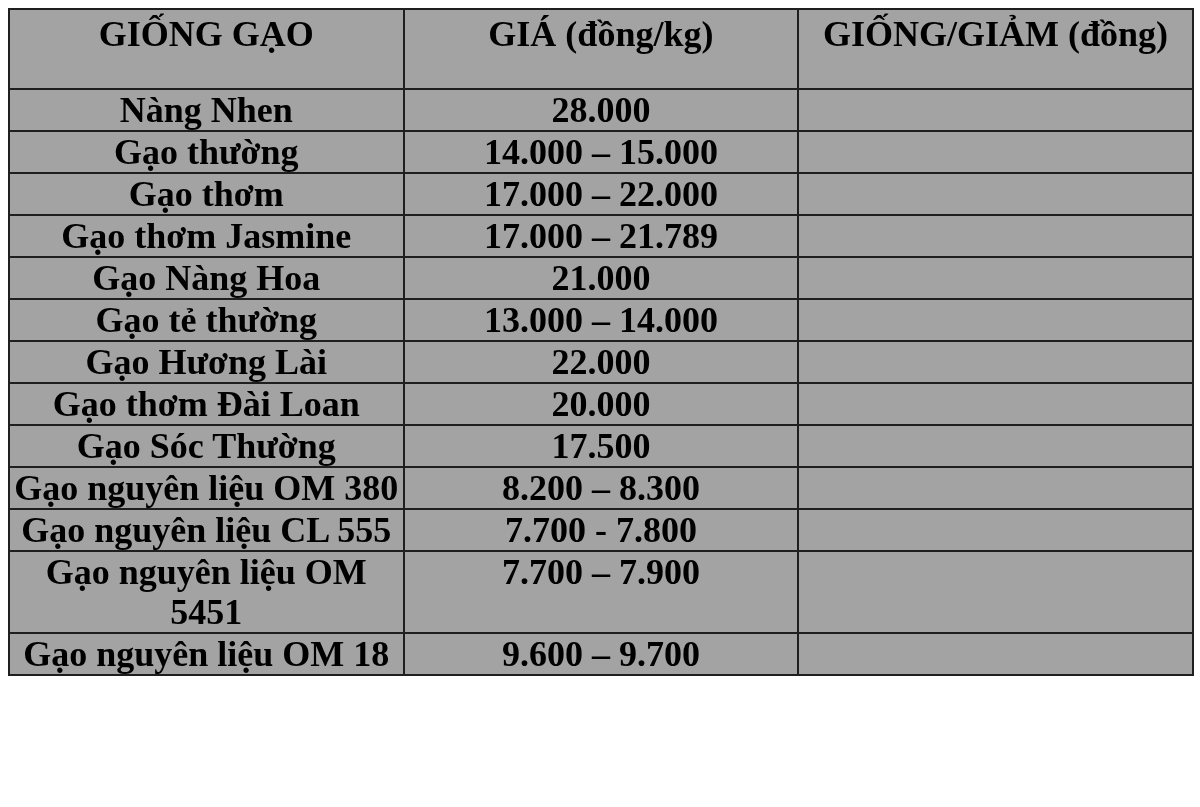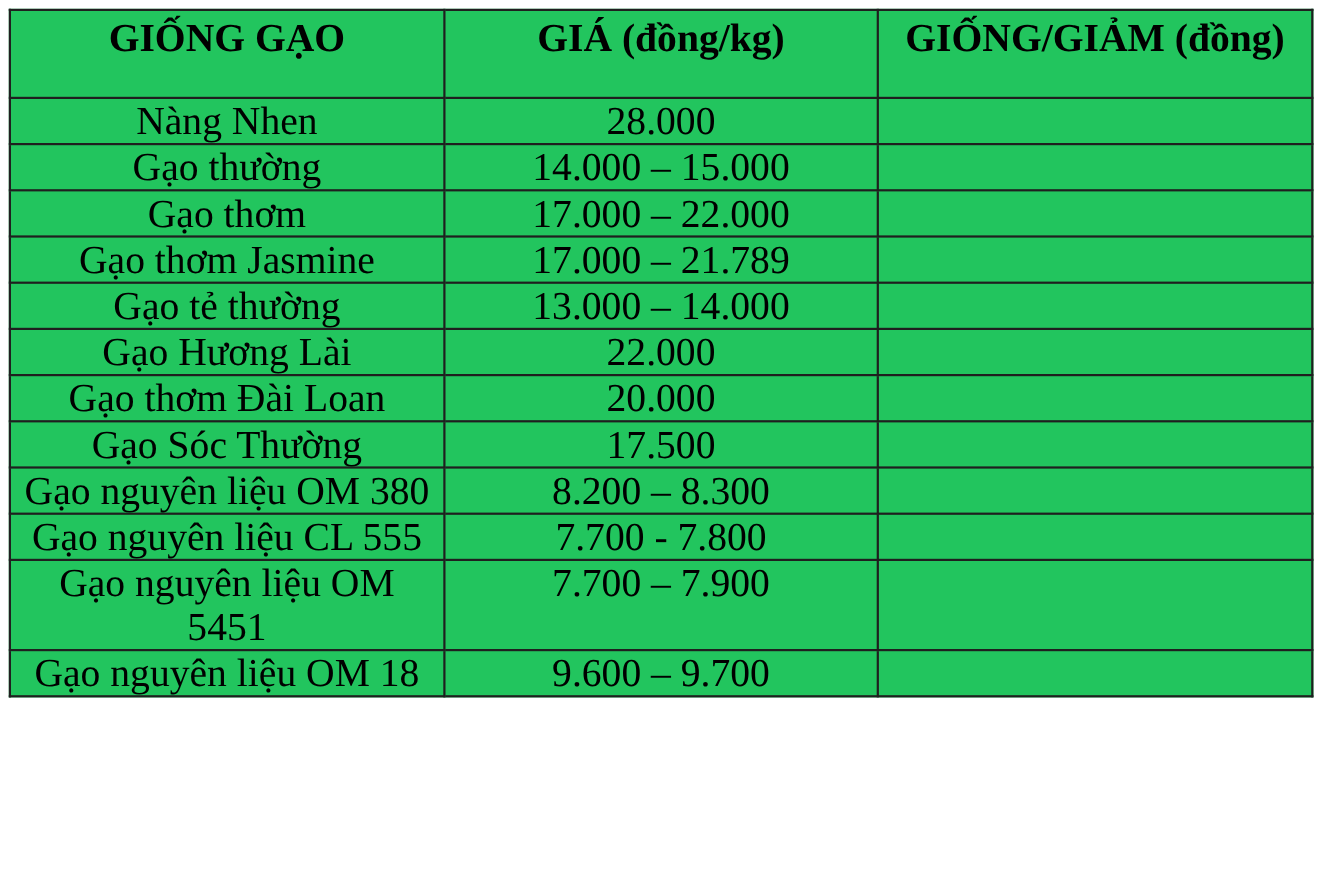--- a/index.html
+++ b/index.html
@@ -15,41 +15,41 @@
     width: 1200px;
     height: 807px;
     background: #ffffff;
     box-sizing: border-box;
     padding: 8px;
   }
   table.rice-table {
     border-collapse: collapse;
     table-layout: fixed;
     width: 1184px;
-    background: #22c55e;
+    background: #a3a3a3;
   }
   table.rice-table col { width: 394.6px; }
   table.rice-table th,
   table.rice-table td {
     border: 2px solid #1f1f1f;
     text-align: center;
     vertical-align: top;
     padding: 0;
     overflow: visible;
   }
   table.rice-table th {
     font-size: 36px;
     font-weight: bold;
     line-height: 44px;
     height: 76px;
     padding-top: 2px;
   }
   table.rice-table td {
     font-size: 36px;
-    font-weight: normal;
+    font-weight: bold;
     line-height: 40px;
     height: 40px;
     white-space: pre-line;
   }
 </style>
 </head>
 <body>
 
 <div class="page">
   <table class="rice-table">
@@ -77,20 +77,25 @@
           <td></td>
         </tr>
         <tr>
           <td>Gạo thơm</td>
           <td>17.000 – 22.000</td>
           <td></td>
         </tr>
         <tr>
           <td>Gạo thơm Jasmine</td>
           <td>17.000 – 21.789</td>
+          <td></td>
+        </tr>
+        <tr>
+          <td>Gạo Nàng Hoa</td>
+          <td>21.000</td>
           <td></td>
         </tr>
         <tr>
           <td>Gạo tẻ thường</td>
           <td>13.000 – 14.000</td>
           <td></td>
         </tr>
         <tr>
           <td>Gạo Hương Lài</td>
           <td>22.000</td>

